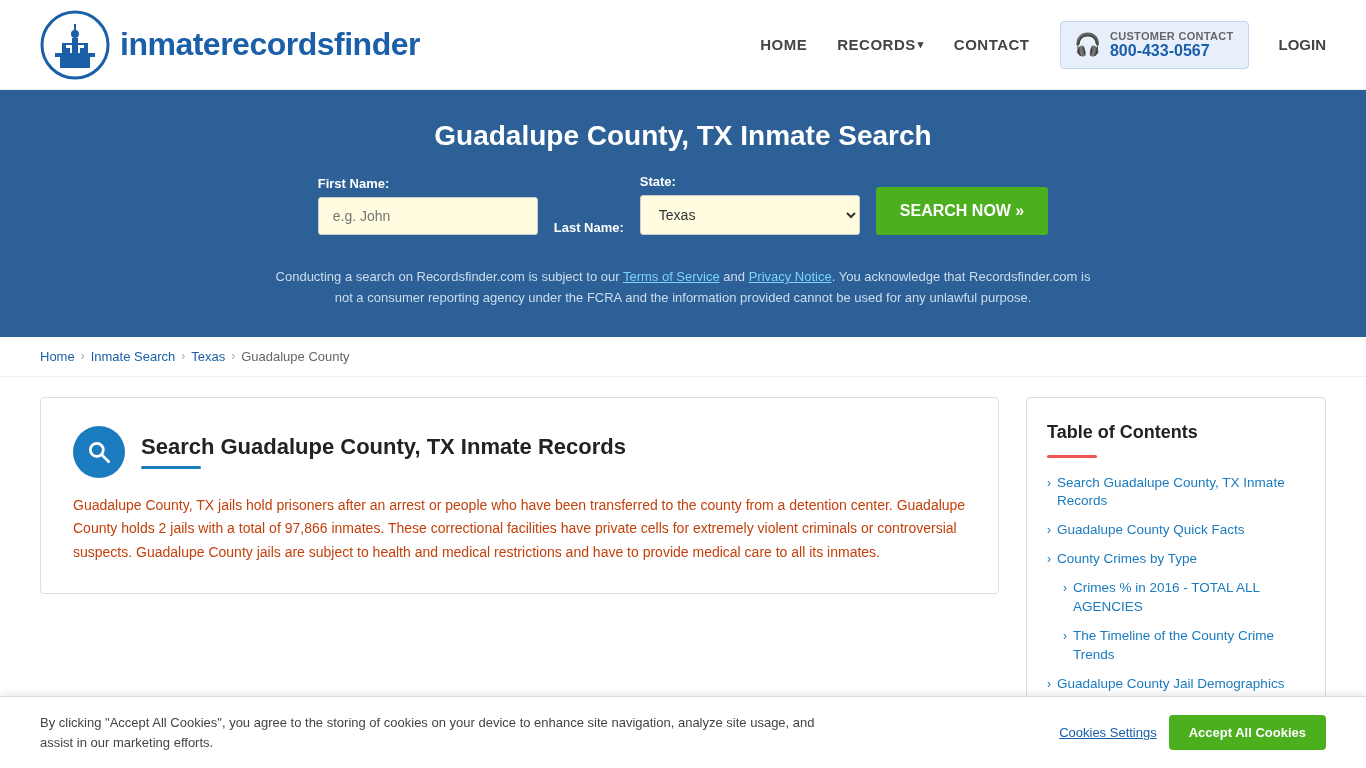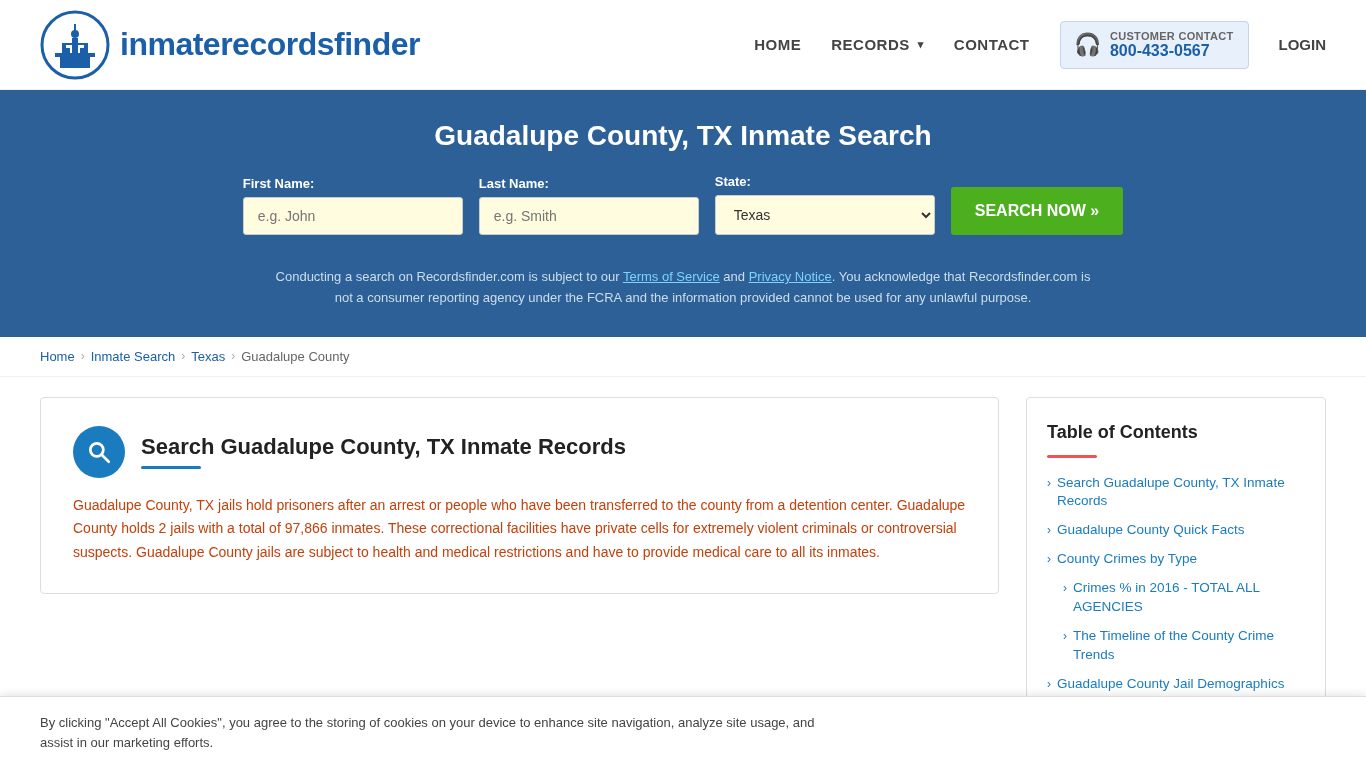--- a/index.html
+++ b/index.html
@@ -43,21 +43,21 @@
       font-size: 15px;
       font-weight: 700;
       color: #444;
       text-decoration: none;
       letter-spacing: 0.5px;
       cursor: pointer;
     }
     .nav-records {
       display: flex;
       align-items: center;
-      gap: 8px;
+      gap: 2px;
     }
     .chevron-down {
       font-size: 11px;
       color: #444;
     }
     .customer-support-box {
       display: flex;
       align-items: center;
       gap: 8px;
       background: #e8f0fb;
@@ -379,21 +379,20 @@
 
 <section class="hero">
   <h1 class="hero-title">Guadalupe County, TX Inmate Search</h1>
   <div class="search-form">
     <div class="form-group">
       <label class="form-label">First Name:</label>
       <input class="form-input" type="text" placeholder="e.g. John" style="">
     </div>
     <div class="form-group">
       <label class="form-label">Last Name:</label>
-      <input class="form-input" type="text" placeholder="e.g. Smith" style="">
     </div>
     <div class="form-group">
       <label class="form-label">State:</label>
       <select class="form-select">
         <option selected="">Texas</option>
         <option>Alabama</option>
         <option>Alaska</option>
         <option>California</option>
         <option>Florida</option>
         <option>New York</option>
@@ -461,13 +460,17 @@
       <li class="toc-item">
         <span class="toc-chevron">›</span>
         <a>Guadalupe County Jail Demographics</a>
       </li>
     </ul>
   </aside>
 </div>
 
 <div class="cookie-banner">
   <p class="cookie-text">By clicking "Accept All Cookies", you agree to the storing of cookies on your device to enhance site navigation, analyze site usage, and assist in our marketing efforts.</p>
+  <div class="cookie-buttons">
+    <button class="cookie-settings-btn">Cookies Settings</button>
+    <button class="cookie-accept-btn">Accept All Cookies</button>
+  </div>
 </div>
 
 </body></html>

